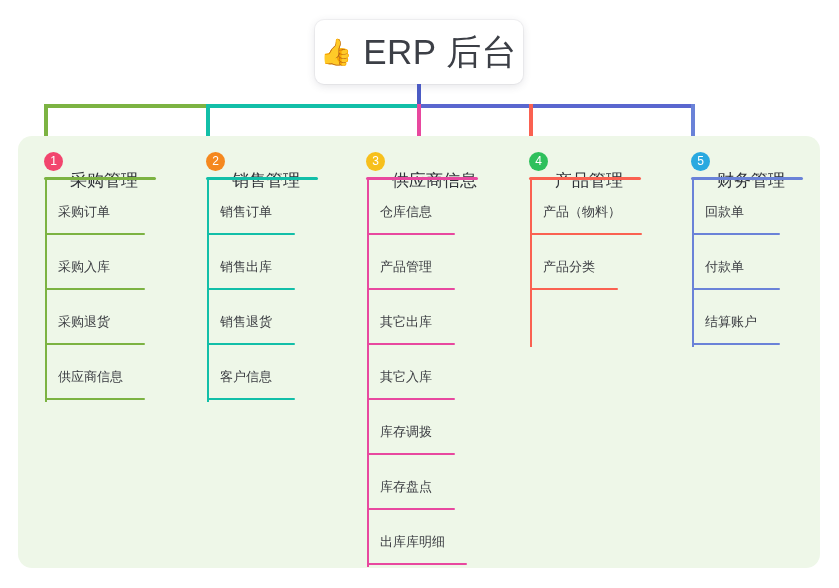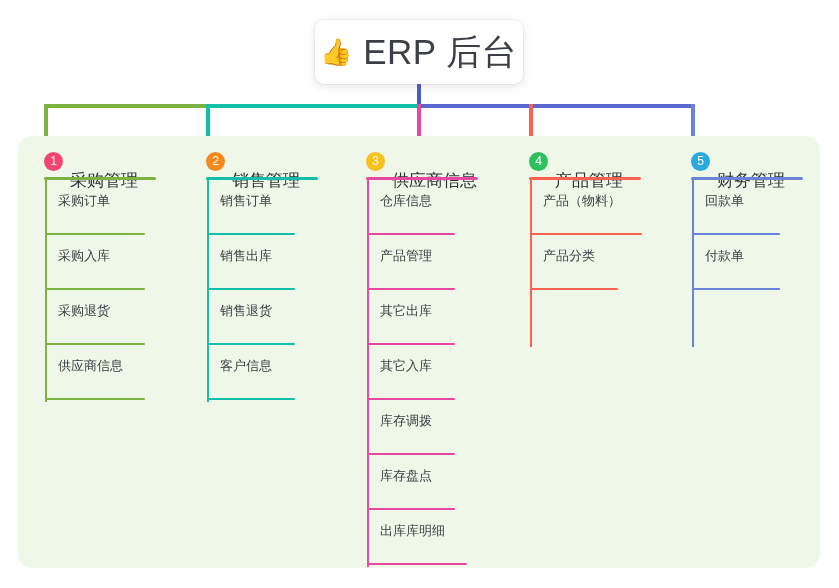--- a/index.html
+++ b/index.html
@@ -97,21 +97,21 @@
 
   .items { position: absolute; left: 0; top: 34px; }
   .item {
     position: relative;
     height: 55px;
     width: 88px;
   }
   .item-label {
     position: absolute;
     left: 14px;
-    bottom: 25px;
+    bottom: 14px;
     font-size: 13px;
     color: #3b3d42;
     white-space: nowrap;
   }
   .item-rule {
     position: absolute;
     left: 1px;
     bottom: 0;
     height: 2px;
     width: 88px;
@@ -273,16 +273,20 @@
     <div class="spine" style="height: 167px; background: rgb(106, 130, 216);"></div>
     <div class="items">
       <div class="item">
         <span class="item-label">回款单</span>
         <span class="item-rule" style="background: rgb(106, 130, 216);"></span>
       </div>
       <div class="item">
         <span class="item-label">付款单</span>
         <span class="item-rule" style="background: rgb(106, 130, 216);"></span>
       </div>
+      <div class="item">
+        <span class="item-label">结算账户</span>
+        <span class="item-rule" style="background: rgb(106, 130, 216);"></span>
+      </div>
     </div>
   </div>
 
 </div>
 
 </body></html>

